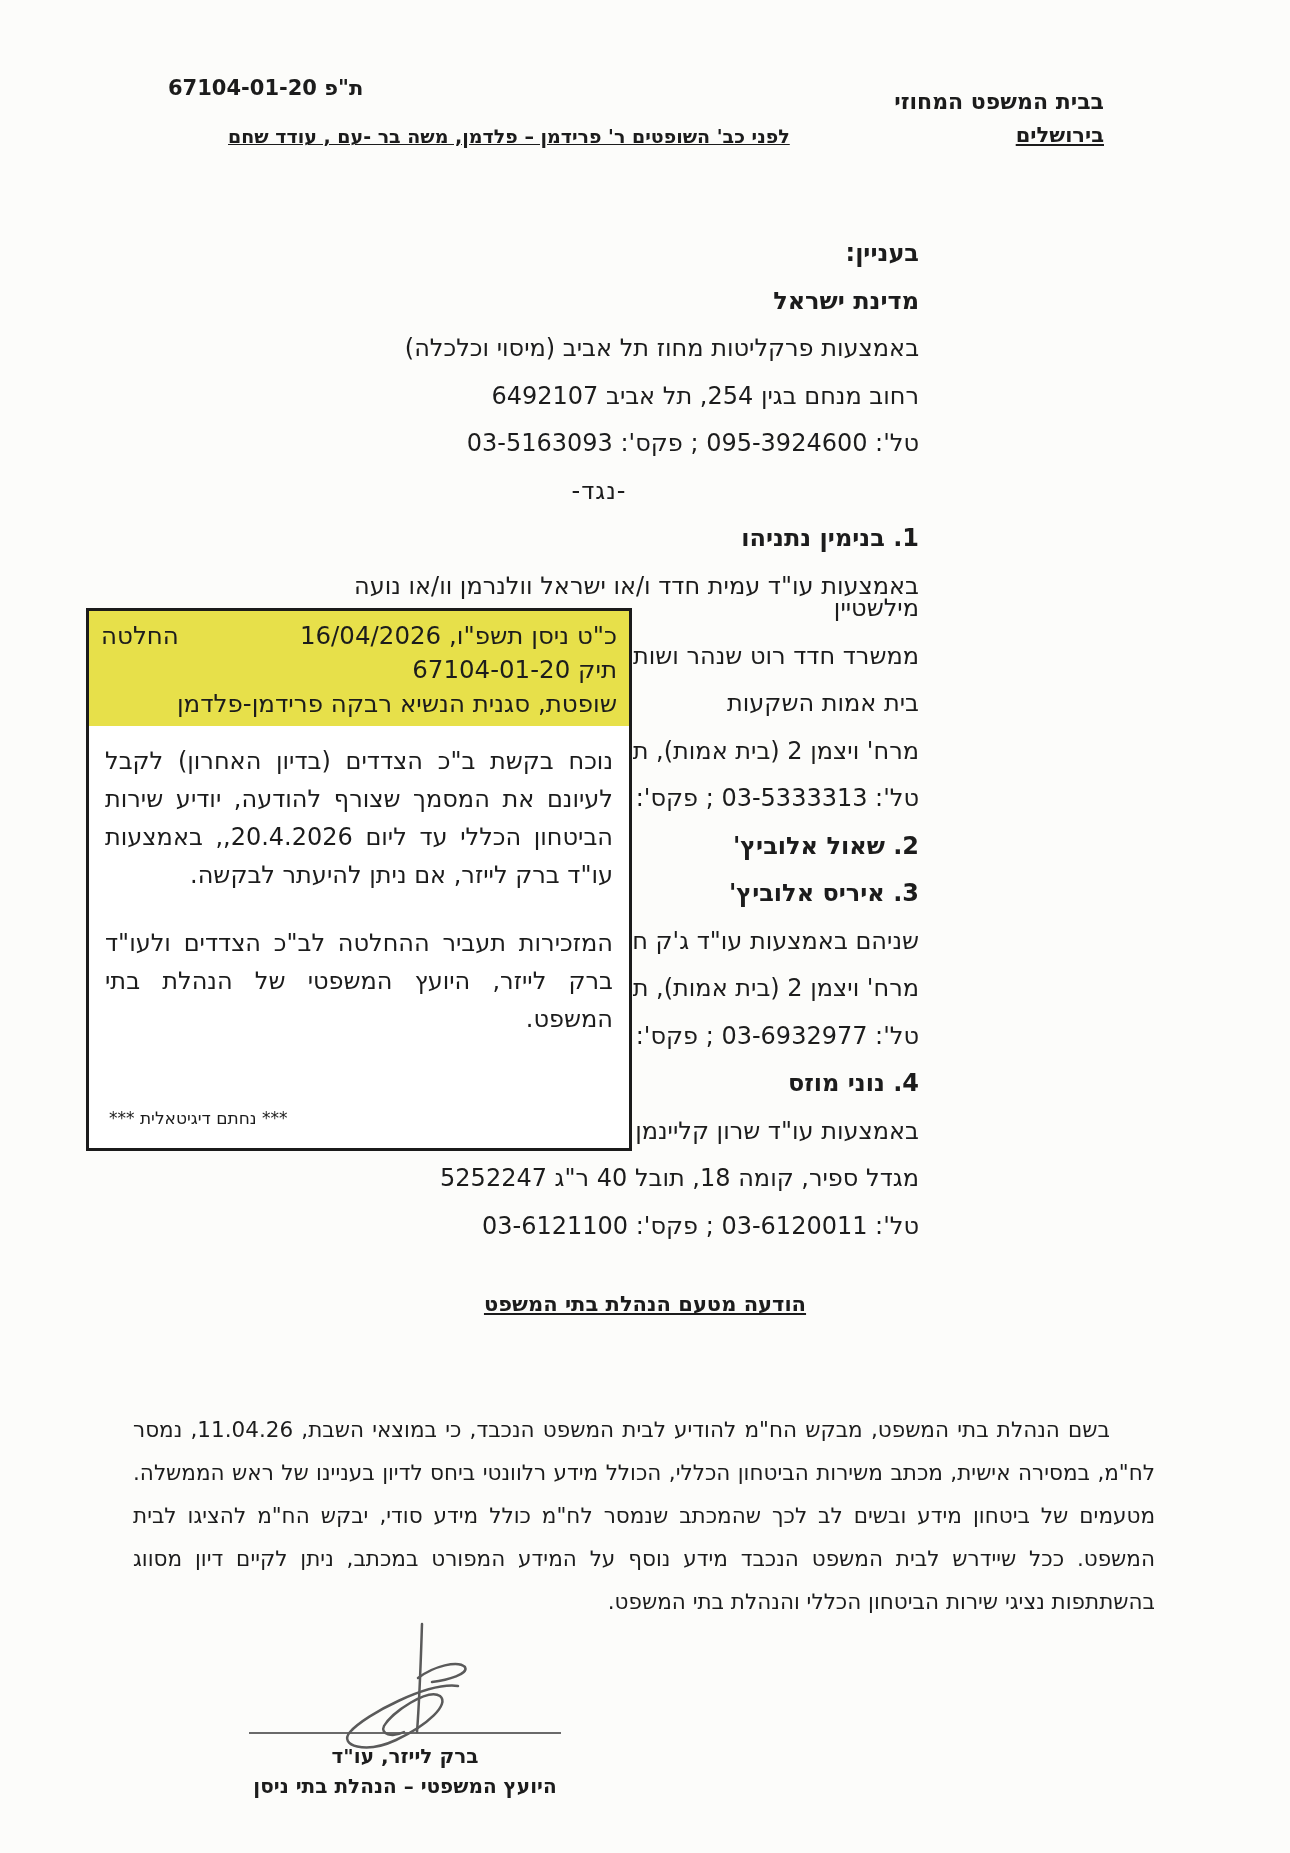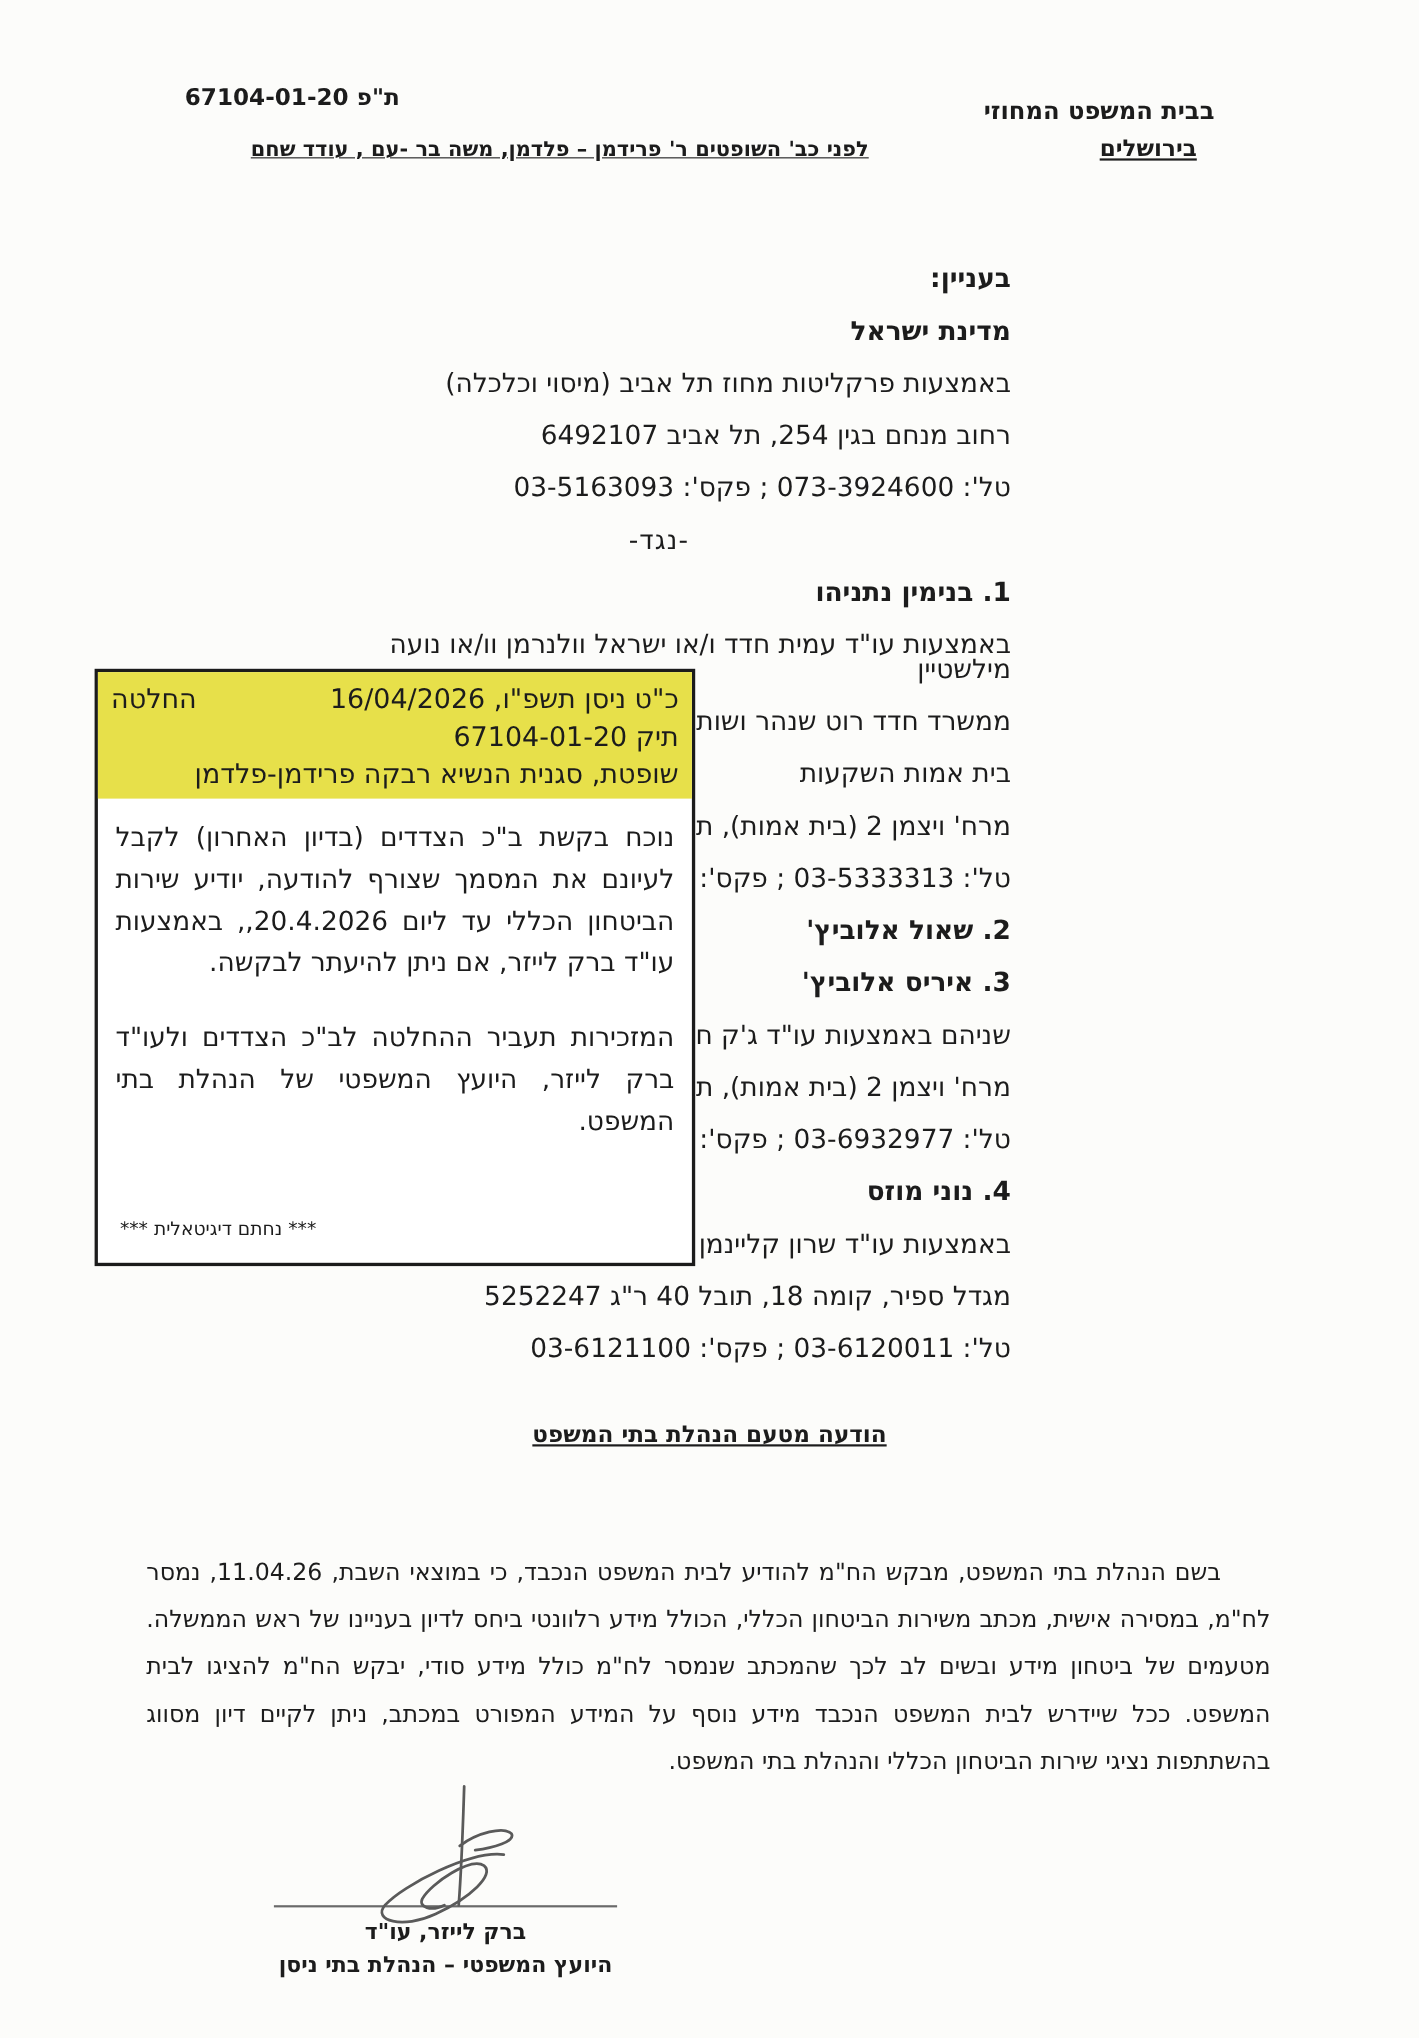--- a/index.html
+++ b/index.html
@@ -10,21 +10,21 @@
     background:#fcfcfa;
     font-family:"DejaVu Sans", sans-serif;
     color:#1c1c1c;
     direction:rtl;
     overflow:hidden;
   }
   .bold{font-weight:bold;}
   
   .court{position:absolute;top:89px;right:186px;font-size:22px;font-weight:bold;margin-left:40px;}
   .case-ref{position:absolute;top:76px;left:168px;font-size:21px;font-weight:600;direction:rtl;}
-  .city{position:absolute;top:123px;right:202px;font-size:21px;font-weight:bold;text-decoration:underline;}
+  .city{position:absolute;top:123px;right:186px;font-size:21px;font-weight:bold;text-decoration:underline;}
   .judges{position:absolute;top:125px;left:228px;font-size:19px;font-weight:bold;text-decoration:underline;direction:rtl;text-align:right;}
   
   .parties{
     position:absolute;top:242px;right:371px;width:640px;
     direction:rtl;text-align:right;font-size:24px;
   }
   .parties p{margin:0 0 25px;line-height:22.5px;}
   .parties .versus{text-align:center;letter-spacing:1px;}
   
   .decision-box{
@@ -65,21 +65,21 @@
   <div class="court">בבית המשפט המחוזי</div>
   <div class="case-ref">ת"פ 67104-01-20</div>
   <div class="city">בירושלים</div>
   <div class="judges">לפני כב' השופטים ר' פרידמן – פלדמן, משה בר -עם , עודד שחם</div>
 
   <div class="parties">
     <p class="bold">בעניין:</p>
     <p class="bold">מדינת ישראל</p>
     <p>באמצעות פרקליטות מחוז תל אביב (מיסוי וכלכלה)</p>
     <p>רחוב מנחם בגין 254,  תל אביב 6492107</p>
-    <p>טל': 073-3924600 ; פקס': 03-5163093</p>
+    <p>טל': 095-3924600 ; פקס': 03-5163093</p>
     <p class="versus">-נגד-</p>
 
     <p class="bold">1. בנימין נתניהו</p>
     <p>באמצעות עו"ד עמית חדד ו/או ישראל וולנרמן וו/או נועה מילשטיין</p>
     <p>ממשרד חדד רוט שנהר ושות'</p>
     <p>בית אמות השקעות</p>
     <p>מרח' ויצמן 2 (בית אמות), תל אביב</p>
     <p>טל': 03-5333313 ; פקס': 03-5333314</p>
 
     <p class="bold">2. שאול אלוביץ'</p>

